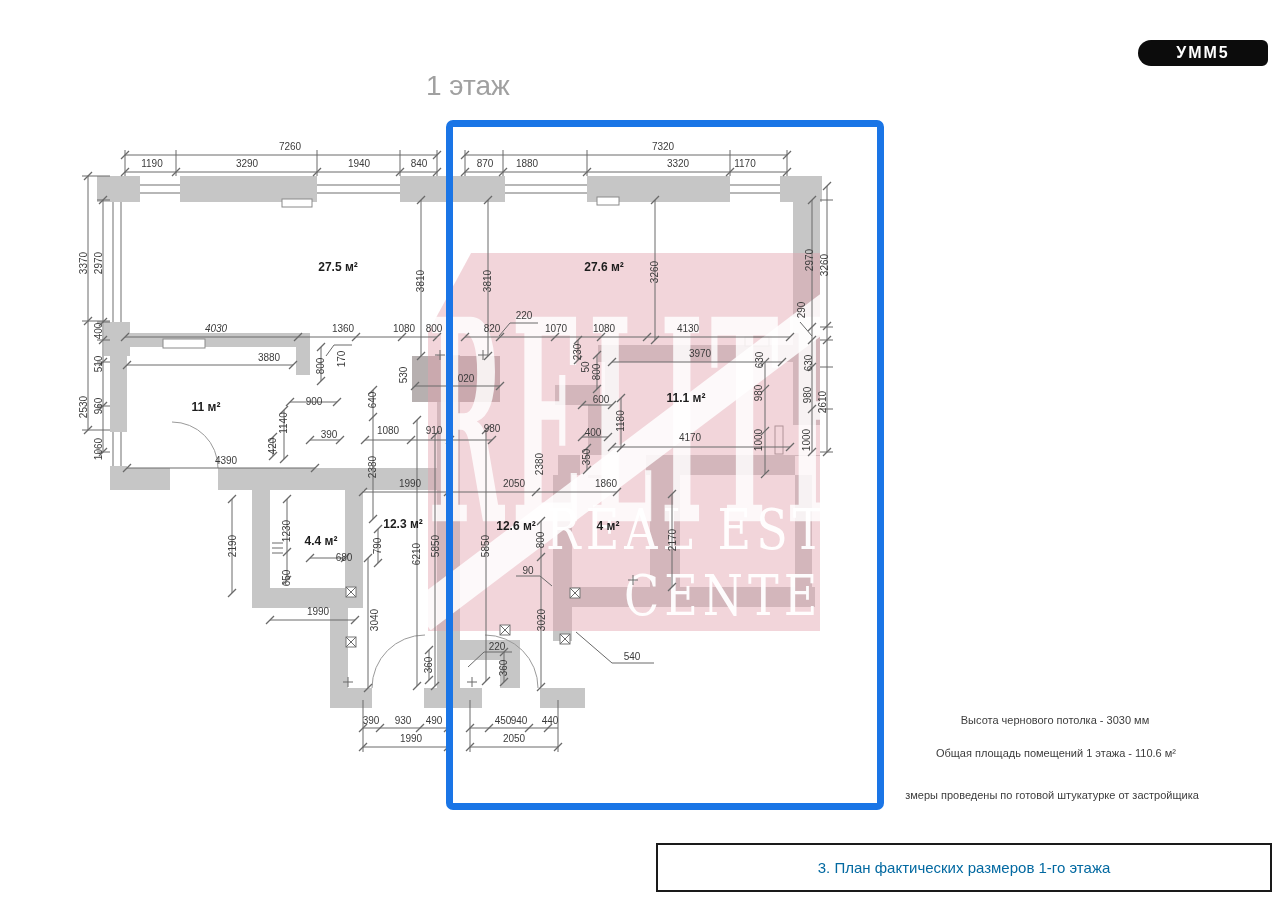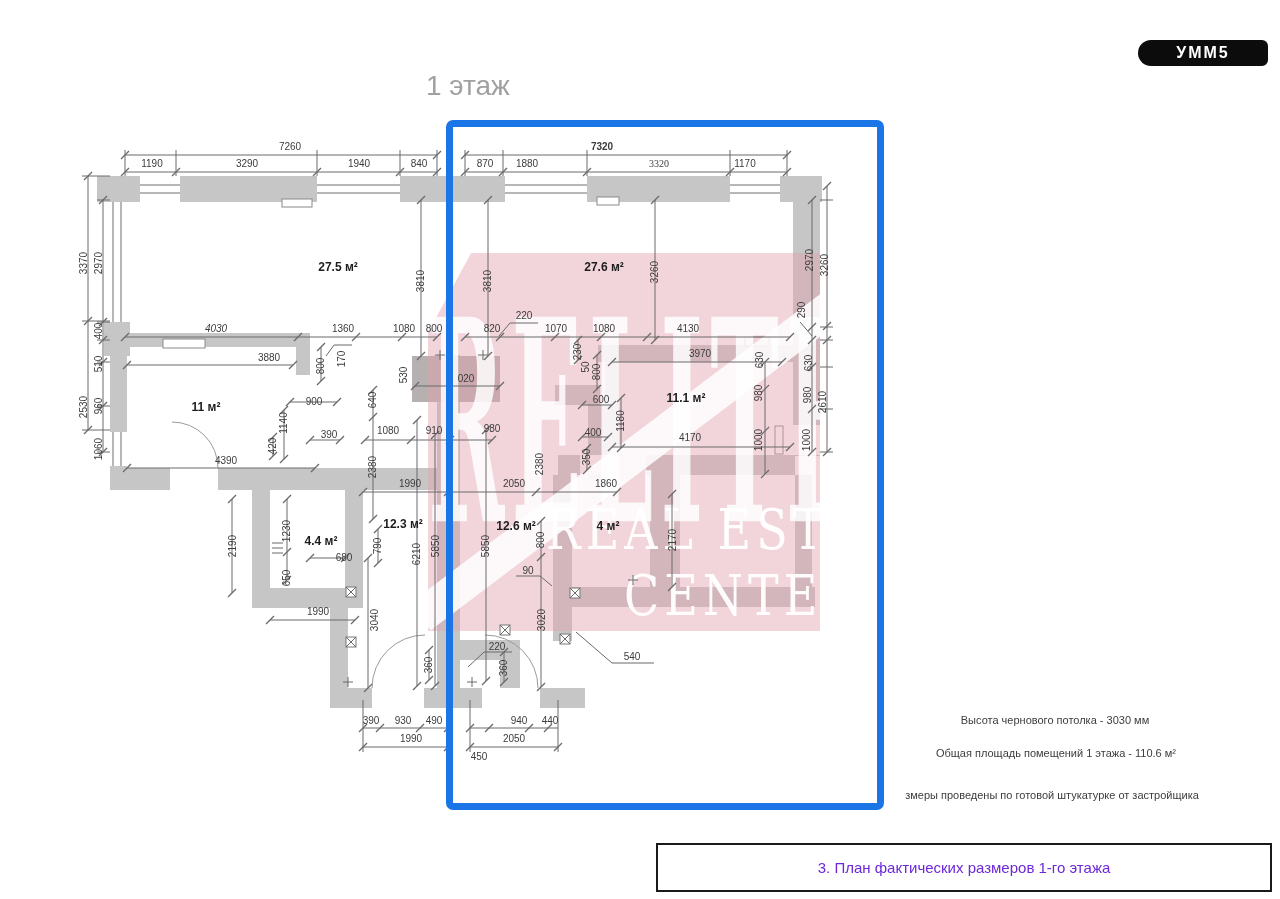--- a/index.html
+++ b/index.html
@@ -37,21 +37,21 @@
   #title{position:absolute;left:426px;top:70px;font-size:28px;color:#a0a0a0;}
   #logo{position:absolute;left:1138px;top:40px;width:130px;height:26px;background:#0c0c0c;
         border-radius:13px 6px 6px 13px;color:#ffffff;display:flex;align-items:center;
         justify-content:center;font-size:16px;font-weight:bold;letter-spacing:2px;}
   .note{position:absolute;font-size:11px;color:#3c3c3c;text-align:center;}
   #note1{left:900px;top:714px;width:310px;}
   #note2{left:896px;top:747px;width:320px;}
   #note3{left:878px;top:789px;width:348px;}
   #cap{position:absolute;left:656px;top:843px;width:612px;height:45px;border:2px solid #1a1a1a;
        background:#fff;display:flex;align-items:center;justify-content:center;
-       font-size:15px;color:#6d28d9;}
+       font-size:15px;color:#0369a1;}
 </style>
 </head>
 <body>
 
 <svg id="walls-svg" width="1280" height="899" viewBox="0 0 1280 899">
   <g fill="#c6c6c6" stroke="none">
     <rect x="97" y="176" width="43" height="26"></rect>
     <rect x="180" y="176" width="137" height="26"></rect>
     <rect x="400" y="176" width="105" height="26"></rect>
     <rect x="587" y="176" width="143" height="26"></rect>
@@ -386,24 +386,24 @@
     <line x1="272" y1="548" x2="283" y2="548" stroke="#6a6a6a" stroke-width="1"></line>
     <line x1="272" y1="553" x2="283" y2="553" stroke="#6a6a6a" stroke-width="1"></line>
   </svg>
 
 <div id="labels-layer">
     <div class="dim" style="left: 290px; top: 147px;">7260</div>
     <div class="dim" style="left: 152px; top: 164px;">1190</div>
     <div class="dim" style="left: 247px; top: 164px;">3290</div>
     <div class="dim" style="left: 359px; top: 164px;">1940</div>
     <div class="dim" style="left: 419px; top: 164px;">840</div>
-    <div class="dim" style="left: 602px; top: 147px; font-weight: bold;">7320</div>
+    <div class="dim" style="left: 663px; top: 147px;">7320</div>
     <div class="dim" style="left: 485px; top: 164px;">870</div>
     <div class="dim" style="left: 527px; top: 164px;">1880</div>
-    <div class="dim" style="left: 659px; top: 164px; font-family: Liberation Serif, serif;">3320</div>
+    <div class="dim" style="left: 678px; top: 164px;">3320</div>
     <div class="dim" style="left: 745px; top: 164px;">1170</div>
     <div class="dim v" style="left: 84px; top: 263px;">3370</div>
     <div class="dim v" style="left: 99px; top: 263px;">2970</div>
     <div class="dim v" style="left: 99px; top: 331px;">400</div>
     <div class="dim v" style="left: 99px; top: 364px;">510</div>
     <div class="dim v" style="left: 99px; top: 406px;">960</div>
     <div class="dim v" style="left: 84px; top: 407px;">2530</div>
     <div class="dim v" style="left: 99px; top: 449px;">1060</div>
     <div class="dim v" style="left: 810px; top: 260px;">2970</div>
     <div class="dim v" style="left: 825px; top: 265px;">3260</div>
@@ -470,21 +470,21 @@
     <div class="dim v" style="left: 375px; top: 620px;">3040</div>
     <div class="dim v" style="left: 542px; top: 620px;">3020</div>
     <div class="dim" style="left: 497px; top: 647px;">220</div>
     <div class="dim v" style="left: 429px; top: 665px;">360</div>
     <div class="dim v" style="left: 504px; top: 668px;">360</div>
     <div class="dim" style="left: 632px; top: 657px;">540</div>
     <div class="dim" style="left: 371px; top: 721px;">390</div>
     <div class="dim" style="left: 403px; top: 721px;">930</div>
     <div class="dim" style="left: 434px; top: 721px;">490</div>
     <div class="dim" style="left: 411px; top: 739px;">1990</div>
-    <div class="dim" style="left: 479px; top: 721px; margin-top: 36px;">450</div>
+    <div class="dim" style="left: 503px; top: 721px;">450</div>
     <div class="dim" style="left: 519px; top: 721px;">940</div>
     <div class="dim" style="left: 550px; top: 721px;">440</div>
     <div class="dim" style="left: 514px; top: 739px;">2050</div>
     <div class="dim room" style="left: 338px; top: 267px;">27.5 м²</div>
     <div class="dim room" style="left: 604px; top: 267px;">27.6 м²</div>
     <div class="dim room" style="left: 206px; top: 407px;">11 м²</div>
     <div class="dim room" style="left: 686px; top: 398px;">11.1 м²</div>
     <div class="dim room" style="left: 321px; top: 541px;">4.4 м²</div>
     <div class="dim room" style="left: 403px; top: 524px;">12.3 м²</div>
     <div class="dim room" style="left: 516px; top: 526px;">12.6 м²</div>

